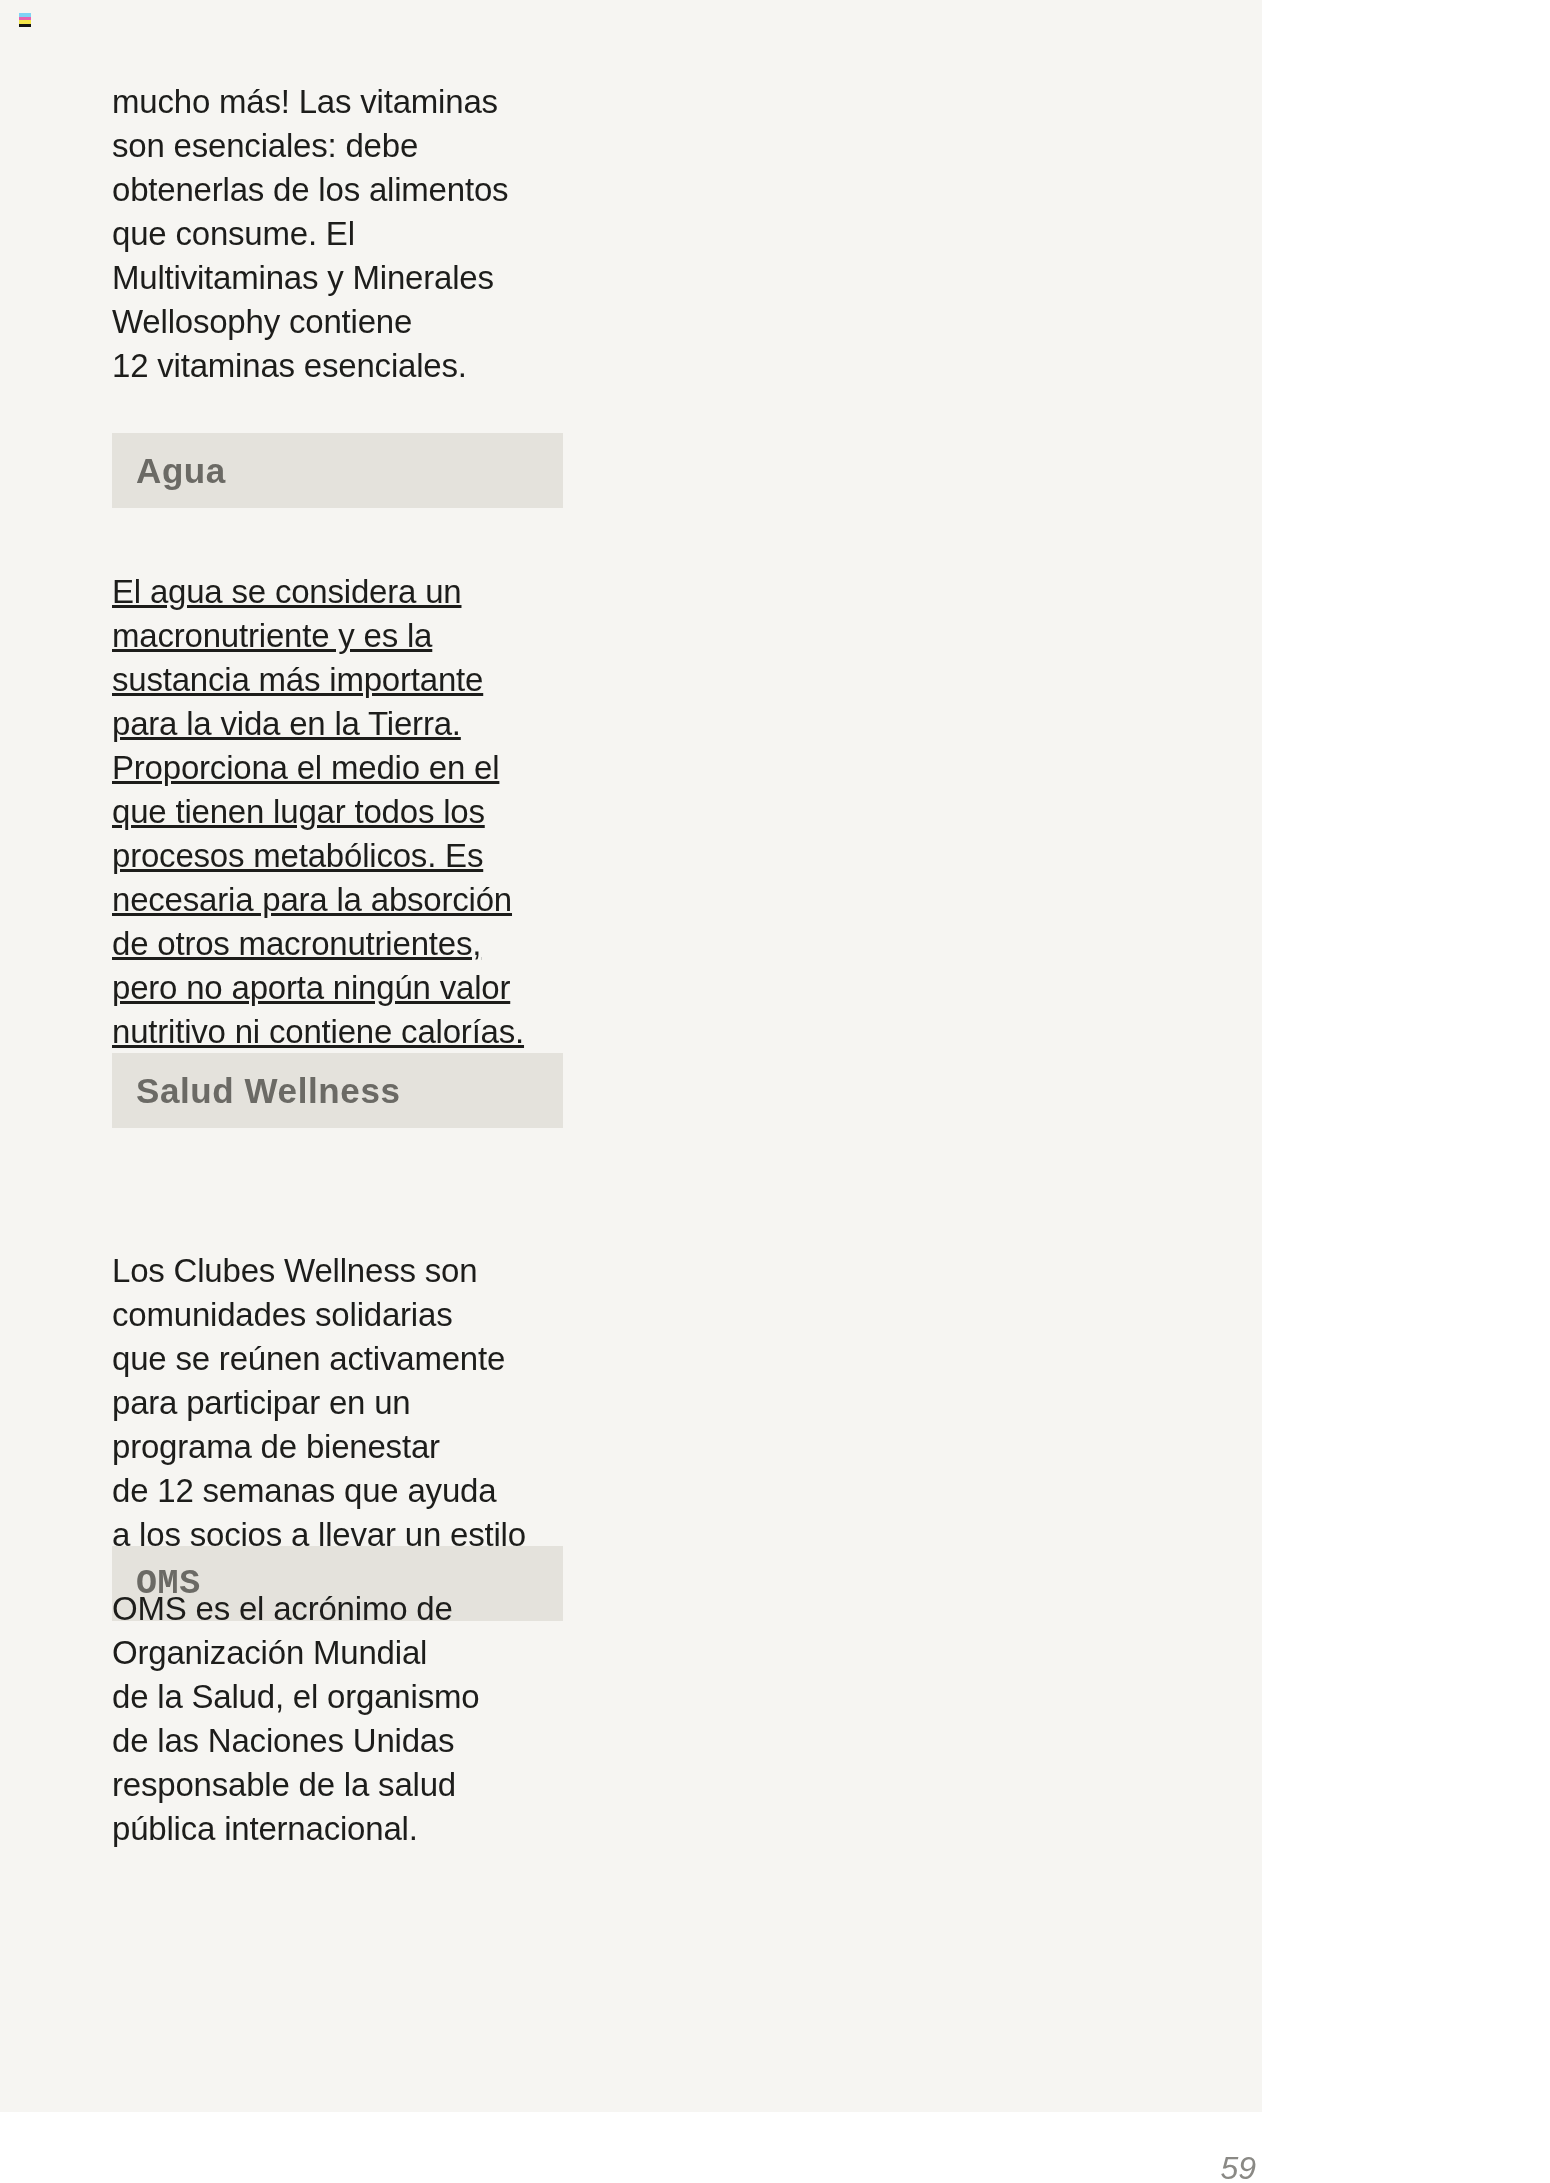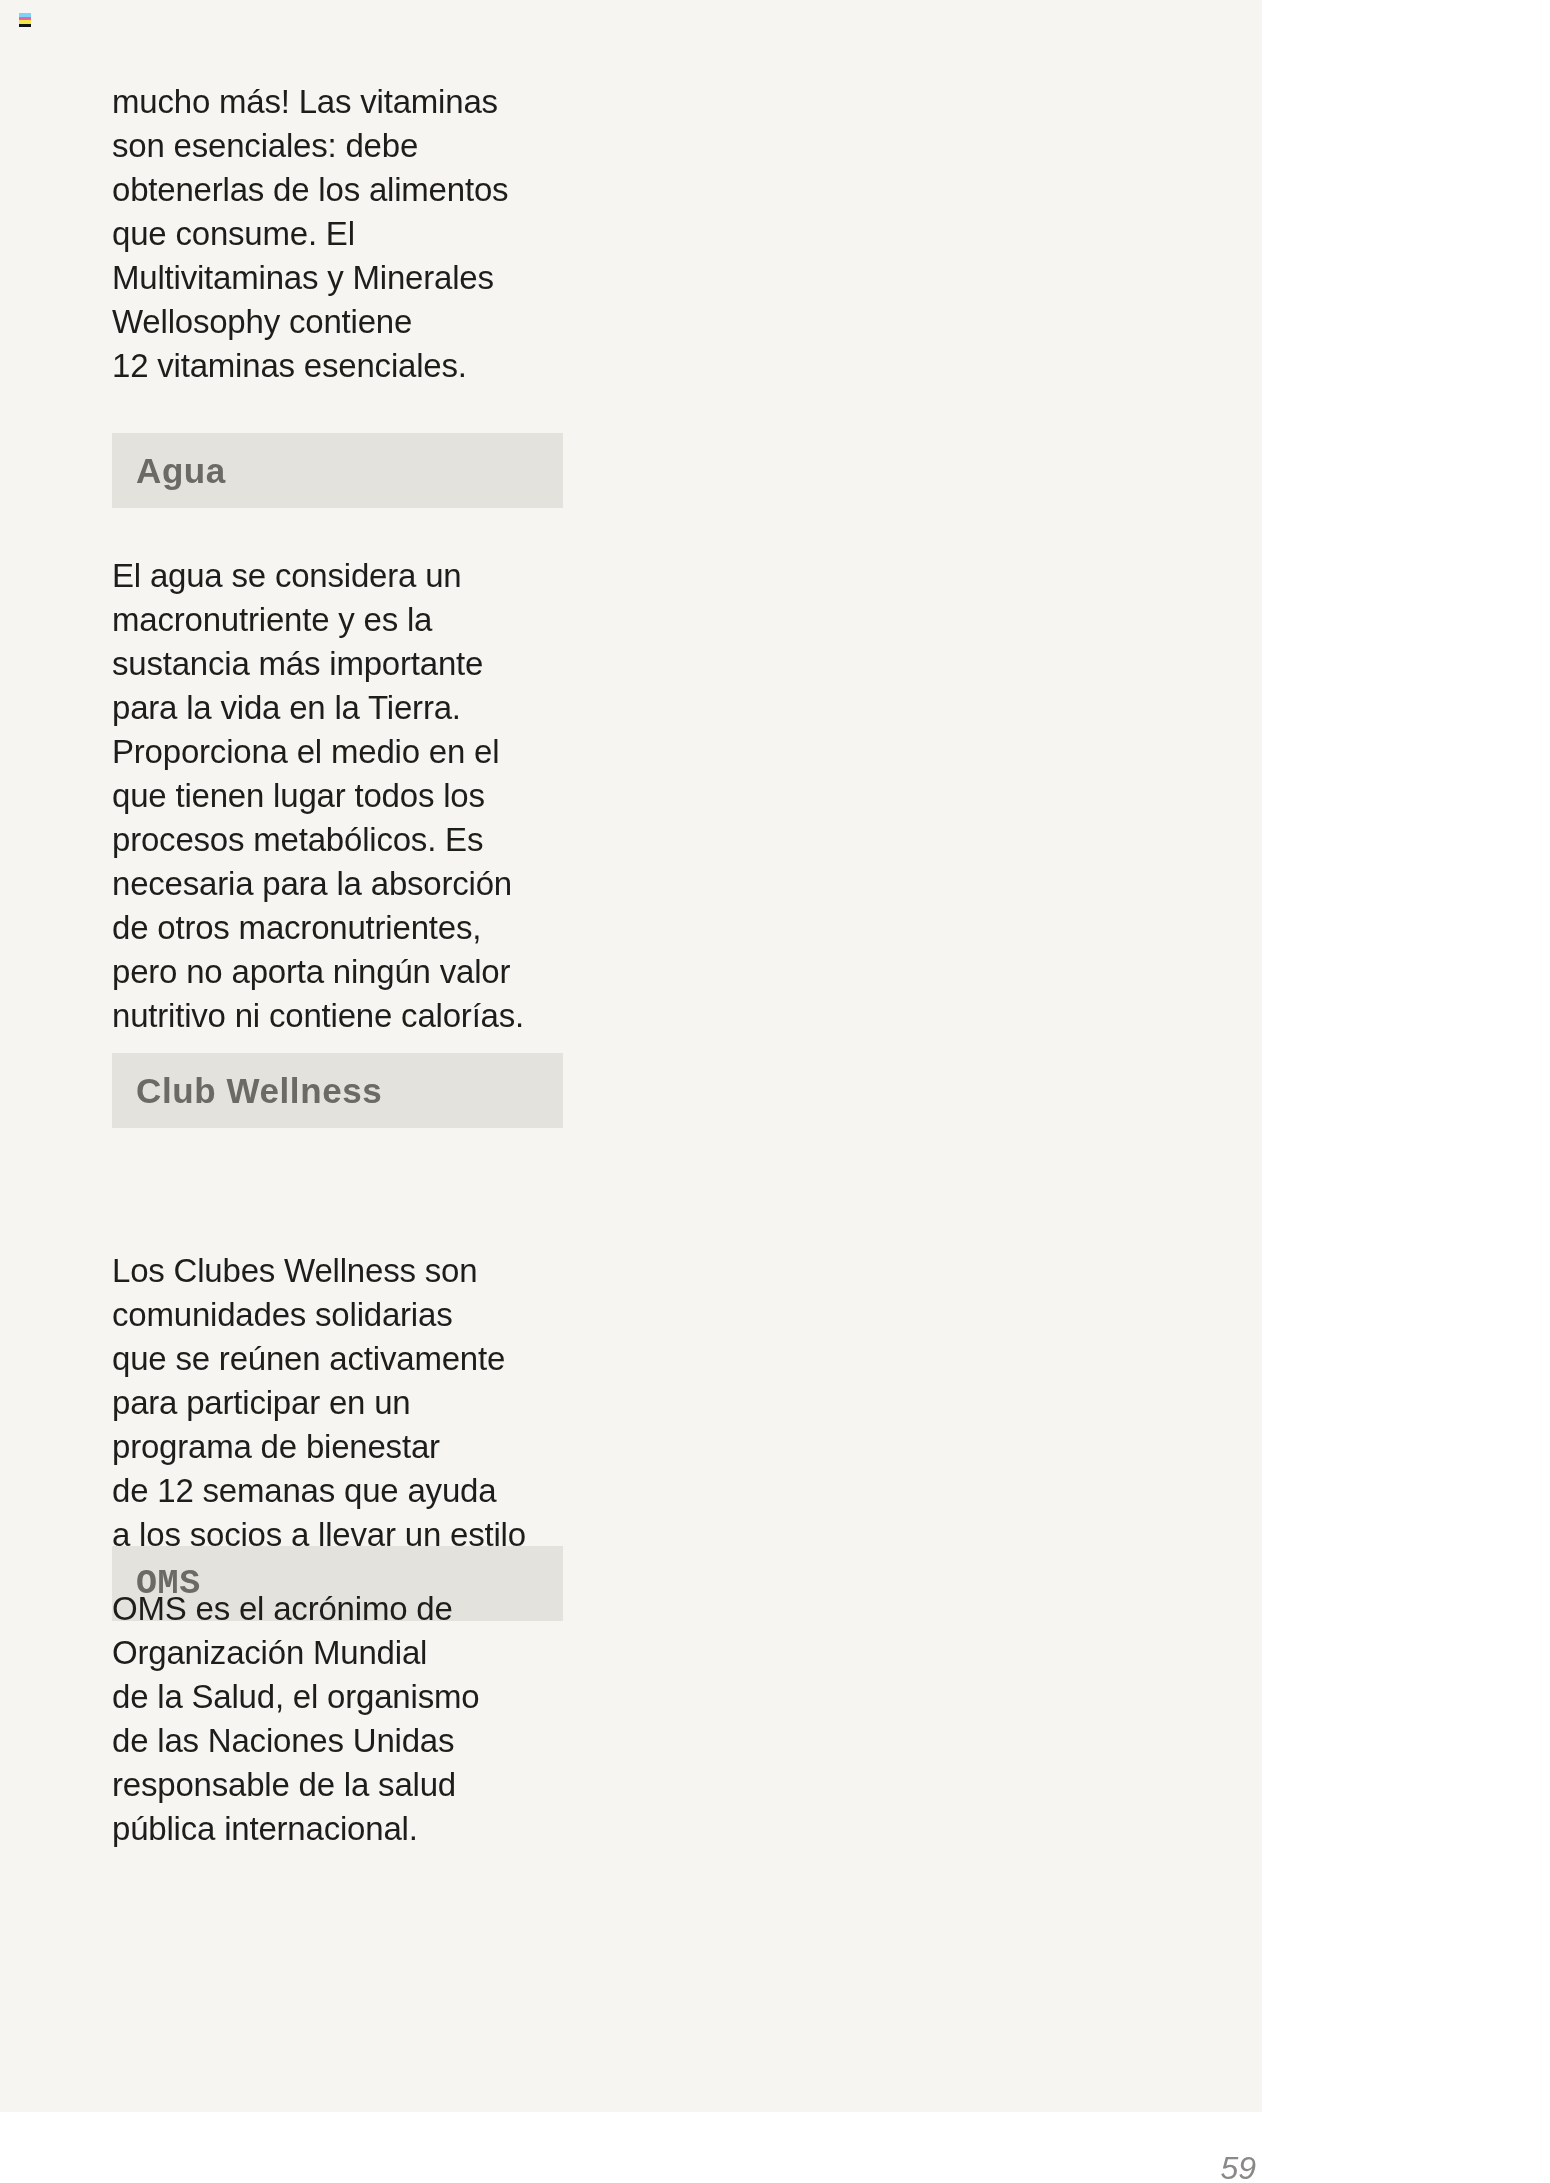--- a/index.html
+++ b/index.html
@@ -63,21 +63,21 @@
   .header-bar .hdr-label {
     font-size: 35px;
     font-weight: 700;
     letter-spacing: 0.6px;
     color: #6b6a65;
   }
 
   
   .intro-par      { top: 80px;   }
   .bar-agua       { top: 433px;  }
-  .par-agua       { top: 554px;  }
+  .par-agua       { top: 570px; text-decoration: underline;  }
   .bar-club       { top: 1053px; }
   .par-club       { top: 1215px; margin-top: 34px; }
   .bar-oms        { top: 1546px; font-family: Liberation Mono, monospace; }
   .par-oms        { top: 1587px; }
 
   .page-number {
     position: absolute;
     right: 6px;
     bottom: 0px;
     font-size: 32px;
@@ -119,21 +119,21 @@
 para la vida en la Tierra.
 Proporciona el medio en el
 que tienen lugar todos los
 procesos metabólicos. Es
 necesaria para la absorción
 de otros macronutrientes,
 pero no aporta ningún valor
 nutritivo ni contiene calorías.</div>
 
       <div class="header-bar bar-club">
-        <span class="hdr-label">Club Wellness</span>
+        <span class="hdr-label">Salud Wellness</span>
       </div>
       <div class="body-par par-club">Los Clubes Wellness son
 comunidades solidarias
 que se reúnen activamente
 para participar en un
 programa de bienestar
 de 12 semanas que ayuda
 a los socios a llevar un estilo
 de vida más saludable.</div>
 

